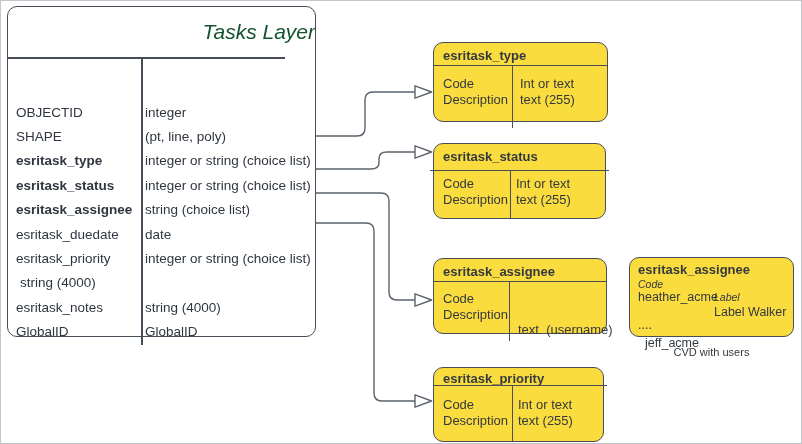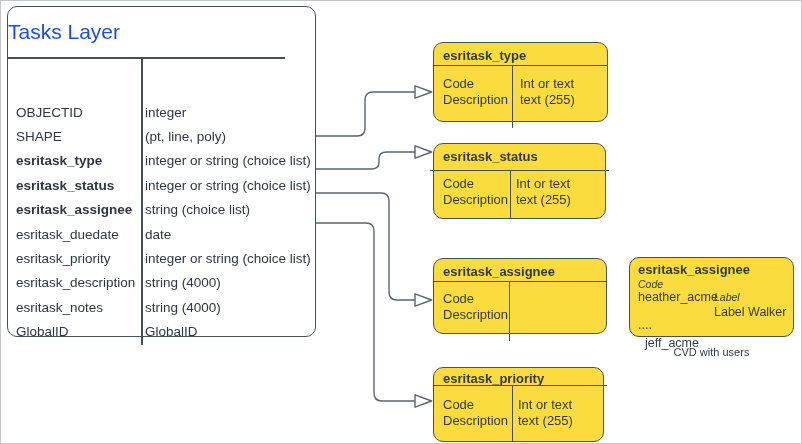--- a/index.html
+++ b/index.html
@@ -7,22 +7,22 @@
     position:relative;width:802px;height:444px;box-sizing:border-box;
     border:1px solid #c2c6ca;background:#ffffff;overflow:hidden;
     font-family:"Liberation Sans", sans-serif;color:#2f3640;
   }
   
   .etable{
     position:absolute;left:6px;top:5px;width:309px;height:331px;box-sizing:border-box;
     background:#fff;border:1.6px solid #474e57;border-radius:10px;
   }
   .etable-title{
-    position:absolute;top:13px;left:0;width:100%;text-align:left;
-    font-size:21px;color:#1d4ed8;
+    position:absolute;top:13px;left:0;width:100%;text-align:right;
+    font-size:21px;color:#14532d;font-style:italic;
   }
   .etable-titlediv{position:absolute;top:50px;left:0;width:277px;height:1.5px;background:#474e57;}
   .etable-coldiv{position:absolute;top:50px;left:133px;width:1.5px;height:288px;background:#474e57;}
   .etable-rows{position:absolute;top:93px;left:0;width:100%;}
   .erow{display:flex;height:24.4px;align-items:center;padding-left:8px;font-size:13.5px;}
   .erow .fname{flex:0 0 125px;}
   .erow .ftype{padding-left:4px;}
   .erow.bold .fname{font-weight:bold;}
   
   .ybox{
@@ -99,21 +99,20 @@
         </div>
       <div class="erow">
           <span class="fname">esritask_duedate</span>
           <span class="ftype">date</span>
         </div>
       <div class="erow">
           <span class="fname">esritask_priority</span>
           <span class="ftype">integer or string (choice list)</span>
         </div>
       <div class="erow">
-          <span class="fname">esritask_description</span>
           <span class="ftype">string (4000)</span>
         </div>
       <div class="erow">
           <span class="fname">esritask_notes</span>
           <span class="ftype">string (4000)</span>
         </div>
       <div class="erow">
           <span class="fname">GlobalID</span>
           <span class="ftype">GlobalID</span>
         </div>
@@ -149,20 +148,24 @@
   </div>
 
   <div class="ybox" style="left:432px;top:257px;width:174px;height:76px;">
     <div class="ybox-title">esritask_assignee</div>
     <div class="hdiv" style="top:22px;left:0;width:100%;"></div>
     <div class="vdiv" style="left:75px;top:22px;height:60px;"></div>
     <div class="ycol" style="left:9px;top:32px;">
       <div>Code</div>
       <div>Description</div>
     </div>
+    <div class="ycol pre" style="left:84px;top:32px;">
+      <div>text  (username)</div>
+      <div>text (255)</div>
+    </div>
   </div>
 
   <div class="ybox" style="left:432px;top:366px;width:171px;height:75px;">
     <div class="ybox-title" style="top:3px;">esritask_priority</div>
     <div class="hdiv" style="top:17px;left:0;width:calc(100% + 4px);"></div>
     <div class="vdiv" style="left:78px;top:17px;height:56px;"></div>
     <div class="ycol" style="left:9px;top:29px;">
       <div>Code</div>
       <div>Description</div>
     </div>

